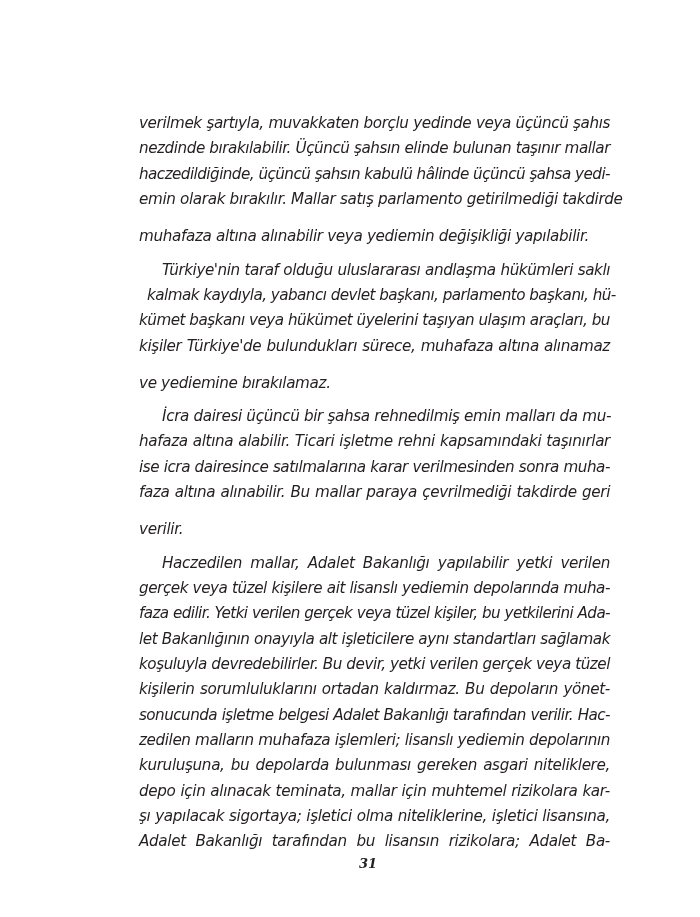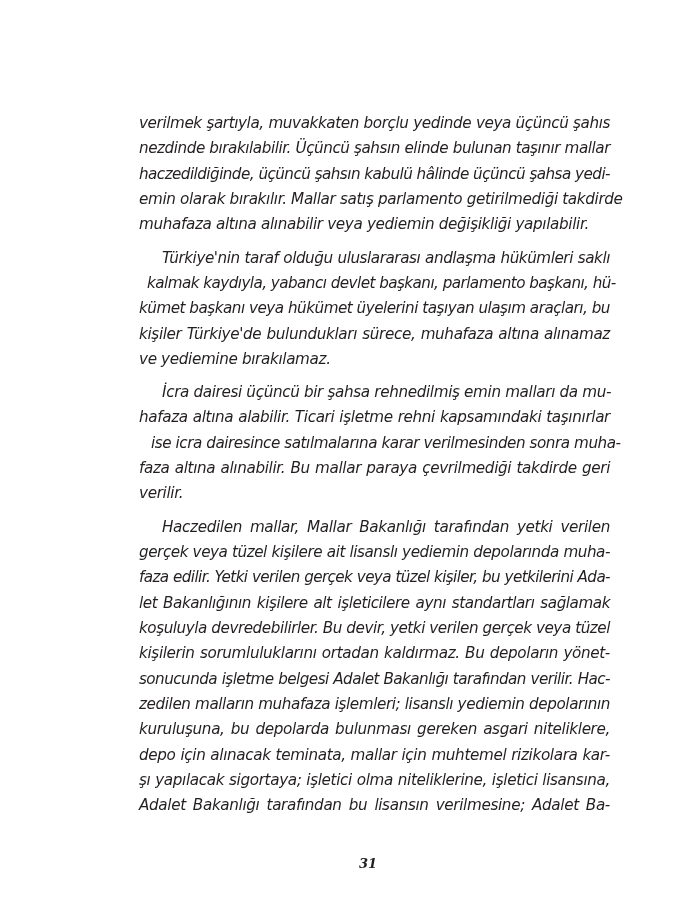--- a/index.html
+++ b/index.html
@@ -20,21 +20,21 @@
     letter-spacing: -0.35px;
     word-spacing: 0px;
   }
   .para {
     margin: 0 0 7.8px 0;
     text-align: justify;
     text-align-last: left;
     hyphens: none;
   }
   .line { display: block; text-align: justify; text-align-last: justify; white-space: nowrap; }
-  .line.last { text-align-last: left; }
+  .line.last { text-align-last: left; margin-top: 12px; }
   .page-number {
     position: absolute;
     left: 0; width: 700px;
     top: 856px;
     text-align: center;
     font-family: "DejaVu Serif", serif;
     font-style: italic;
     font-weight: bold;
     font-size: 13px;
     color: #231f20;
@@ -60,36 +60,36 @@
       <span class="line" style="padding-left: 23px; white-space: nowrap; letter-spacing: -0.45px;">Türkiye'nin taraf olduğu uluslararası andlaşma hükümleri saklı</span>
       <span class="line" style="white-space: nowrap; letter-spacing: -0.55px; margin-left: 8px;">kalmak kaydıyla, yabancı devlet başkanı, parlamento başkanı, hü-</span>
       <span class="line" style="white-space: nowrap; letter-spacing: -0.5px;">kümet başkanı veya hükümet üyelerini taşıyan ulaşım araçları, bu</span>
       <span class="line" style="white-space: nowrap;">kişiler Türkiye'de bulundukları sürece, muhafaza altına alınamaz</span>
       <span class="line last" style="white-space: nowrap;">ve yediemine bırakılamaz.</span>
     </div>
 
     <div class="para">
       <span class="line" style="padding-left: 23px; white-space: nowrap;">İcra dairesi üçüncü bir şahsa rehnedilmiş emin malları da mu-</span>
       <span class="line" style="white-space: nowrap;">hafaza altına alabilir. Ticari işletme rehni kapsamındaki taşınırlar</span>
-      <span class="line" style="white-space: nowrap; letter-spacing: -0.45px; margin-left: 12px;">ise icra dairesince satılmalarına karar verilmesinden sonra muha-</span>
+      <span class="line" style="white-space: nowrap; letter-spacing: -0.45px;">ise icra dairesince satılmalarına karar verilmesinden sonra muha-</span>
       <span class="line" style="white-space: nowrap;">faza altına alınabilir. Bu mallar paraya çevrilmediği takdirde geri</span>
       <span class="line last" style="white-space: nowrap;">verilir.</span>
     </div>
 
     <div class="para">
-      <span class="line" style="padding-left: 23px; white-space: nowrap;">Haczedilen mallar, Mallar Bakanlığı tarafından yetki verilen</span>
+      <span class="line" style="padding-left: 23px; white-space: nowrap;">Haczedilen mallar, Adalet Bakanlığı yapılabilir yetki verilen</span>
       <span class="line" style="white-space: nowrap; letter-spacing: -0.45px;">gerçek veya tüzel kişilere ait lisanslı yediemin depolarında muha-</span>
       <span class="line" style="white-space: nowrap; letter-spacing: -0.6px;">faza edilir. Yetki verilen gerçek veya tüzel kişiler, bu yetkilerini Ada-</span>
-      <span class="line" style="white-space: nowrap; letter-spacing: -0.45px;">let Bakanlığının kişilere alt işleticilere aynı standartları sağlamak</span>
+      <span class="line" style="white-space: nowrap; letter-spacing: -0.45px;">let Bakanlığının onayıyla alt işleticilere aynı standartları sağlamak</span>
       <span class="line" style="white-space: nowrap; letter-spacing: -0.45px;">koşuluyla devredebilirler. Bu devir, yetki verilen gerçek veya tüzel</span>
       <span class="line" style="white-space: nowrap;">kişilerin sorumluluklarını ortadan kaldırmaz. Bu depoların yönet-</span>
       <span class="line" style="white-space: nowrap; letter-spacing: -0.55px;">sonucunda işletme belgesi Adalet Bakanlığı tarafından verilir. Hac-</span>
       <span class="line" style="white-space: nowrap; letter-spacing: -0.4px;">zedilen malların muhafaza işlemleri; lisanslı yediemin depolarının</span>
       <span class="line" style="white-space: nowrap;">kuruluşuna, bu depolarda bulunması gereken asgari niteliklere,</span>
       <span class="line" style="white-space: nowrap;">depo için alınacak teminata, mallar için muhtemel rizikolara kar-</span>
       <span class="line" style="white-space: nowrap;">şı yapılacak sigortaya; işletici olma niteliklerine, işletici lisansına,</span>
-      <span class="line" style="white-space: nowrap;">Adalet Bakanlığı tarafından bu lisansın verilmesine; Adalet Ba-</span>
+      <span class="line" style="white-space: nowrap;">Adalet Bakanlığı tarafından bu lisansın rizikolara; Adalet Ba-</span>
     </div>
 
   </div>
 
   <div class="page-number">31</div>
 </div>
 
 </body></html>

